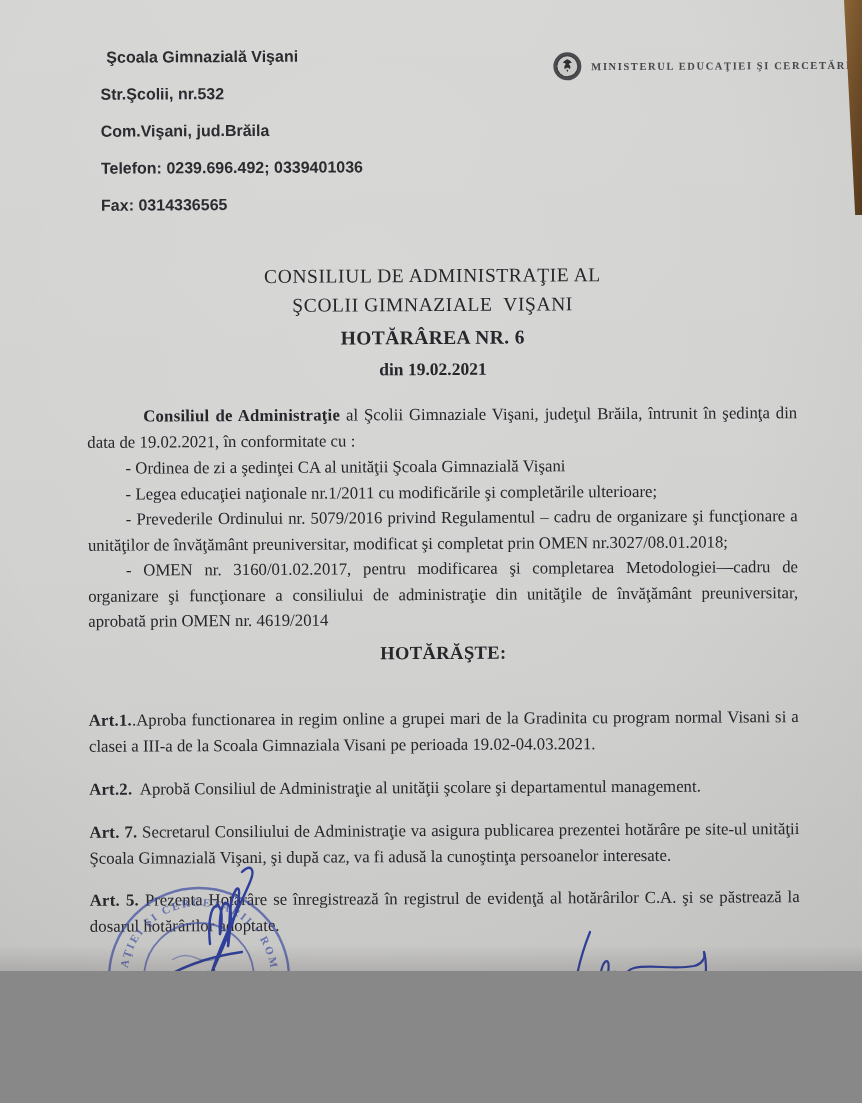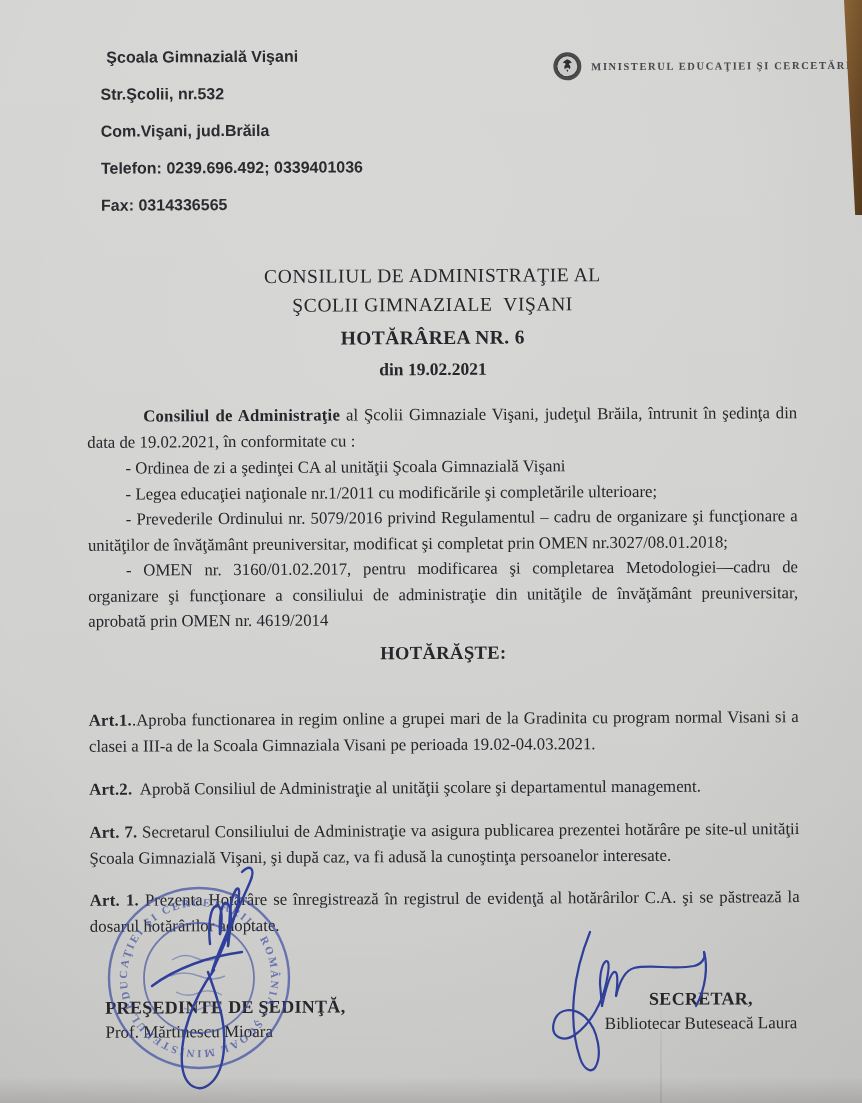--- a/index.html
+++ b/index.html
@@ -1,17 +1,17 @@
 <!DOCTYPE html>
 <html><head>
 <meta charset="utf-8">
 <style>
   html,body{margin:0;padding:0;background:#888;}
   .photo{
-    position:relative;width:862px;height:1103px;overflow:hidden;
+    position:relative;width:862px;height:971px;overflow:hidden;
     background:linear-gradient(178deg,#d6d6d5 0%,#d2d2d1 55%,#cbcbca 100%);
     font-family:"Liberation Serif",serif;color:#26262b;
   }
   .photo::before{ 
     content:"";position:absolute;inset:0;pointer-events:none;
     background:radial-gradient(ellipse at 42% 32%,rgba(255,255,255,0.07) 0%,rgba(0,0,0,0) 55%,rgba(0,0,0,0.06) 100%);
   }
   .photo::after{ 
     content:"";position:absolute;left:0;right:0;bottom:0;height:26px;pointer-events:none;
     background:linear-gradient(to bottom,rgba(0,0,0,0) 0%,rgba(55,50,45,0.16) 100%);
@@ -109,21 +109,21 @@
       <p class="li">- Legea educaţiei naţionale nr.1/2011 cu modificările şi completările ulterioare;</p>
       <p class="li">- Prevederile Ordinului nr. 5079/2016 privind Regulamentul – cadru de organizare şi funcţionare a unităţilor de învăţământ preuniversitar, modificat şi completat prin OMEN nr.3027/08.01.2018;</p>
       <p class="li">- OMEN nr. 3160/01.02.2017, pentru modificarea şi completarea Metodologiei—cadru de organizare şi funcţionare a consiliului de administraţie din unităţile de învăţământ preuniversitar, aprobată prin OMEN nr. 4619/2014</p>
       <div class="decision">HOTĂRĂŞTE:</div>
     </div>
 
     <div class="articles">
       <p class="article"><b>Art.1.</b><span>.Aproba functionarea in regim online a grupei mari de la Gradinita cu program normal Visani si a clasei a III-a de la Scoala Gimnaziala Visani pe perioada 19.02-04.03.2021.</span></p>
       <p class="article"><b>Art.2.</b><span>&nbsp; Aprobă Consiliul de Administraţie al unităţii şcolare şi departamentul management.</span></p>
       <p class="article"><b>Art. 7.</b><span> Secretarul Consiliului de Administraţie va asigura publicarea prezentei hotărâre pe site-ul unităţii Şcoala Gimnazială Vişani, şi după caz, va fi adusă la cunoştinţa persoanelor interesate.</span></p>
-      <p class="article"><b>Art. 1.</b><span> Prezenta Hotărâre se înregistrează în registrul de evidenţă al hotărârilor C.A. şi se păstrează la dosarul hotărârilor adoptate.</span></p>
+      <p class="article"><b>Art. 5.</b><span> Prezenta Hotărâre se înregistrează în registrul de evidenţă al hotărârilor C.A. şi se păstrează la dosarul hotărârilor adoptate.</span></p>
     </div>
 
     <div class="sig-row">
       <div class="sig-left">
         <div class="sig-title">PREŞEDINTE DE ŞEDINŢĂ,</div>
         <div class="sig-name">Prof.  Mărtinescu Mioara</div>
       </div>
       <div class="sig-right">
         <div class="sig-title">SECRETAR,</div>
         <div class="sig-name">Bibliotecar Buteseacă Laura</div>

